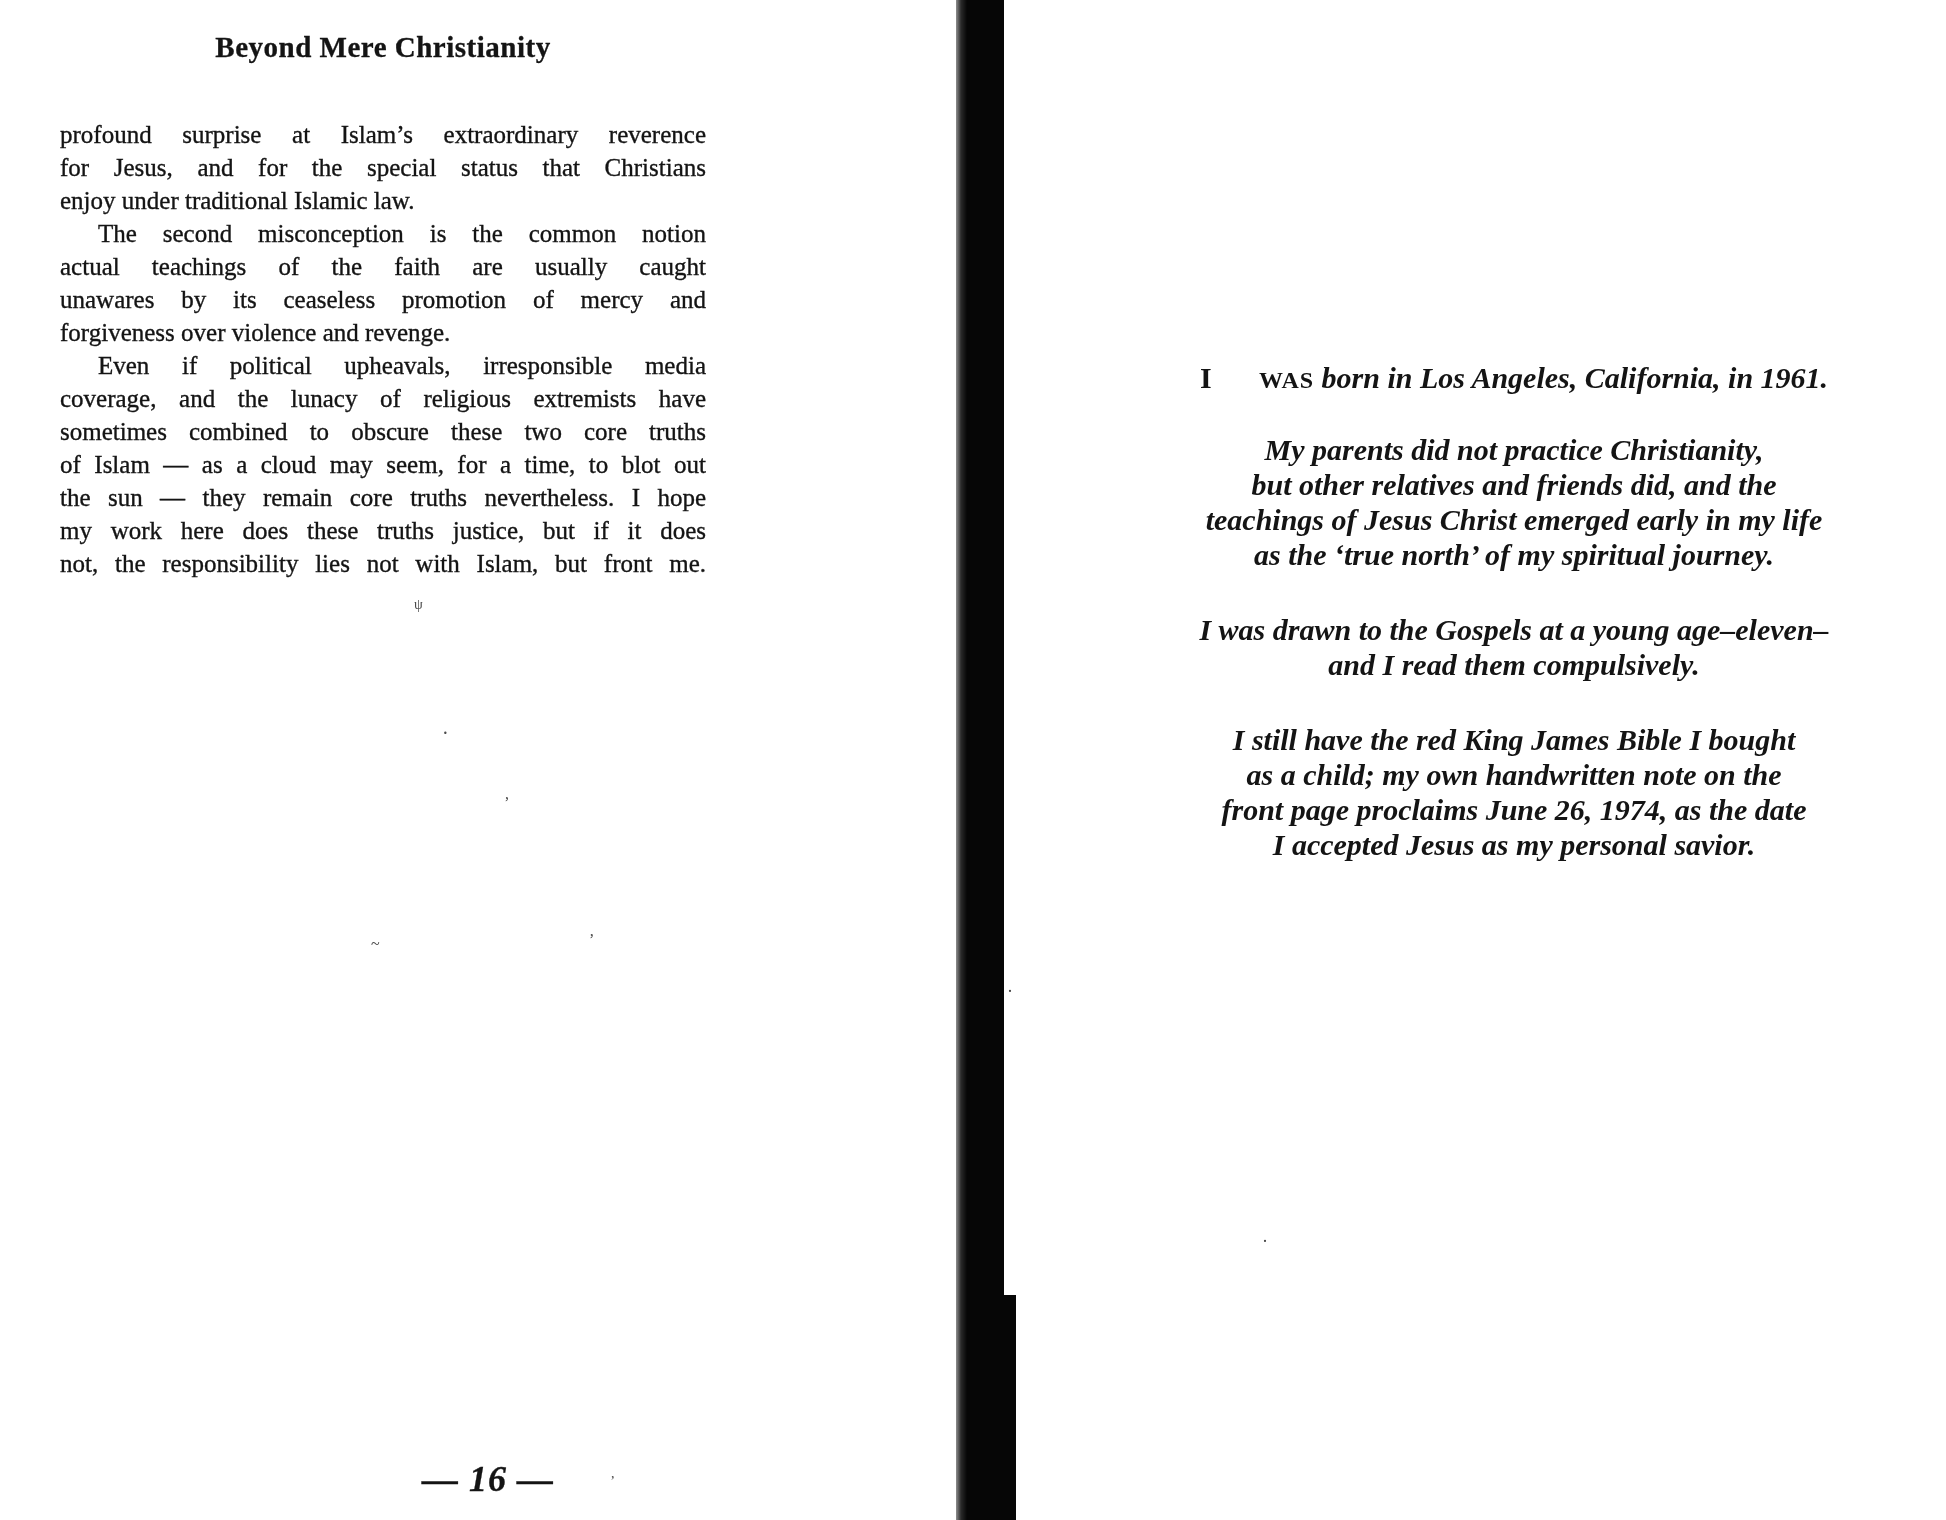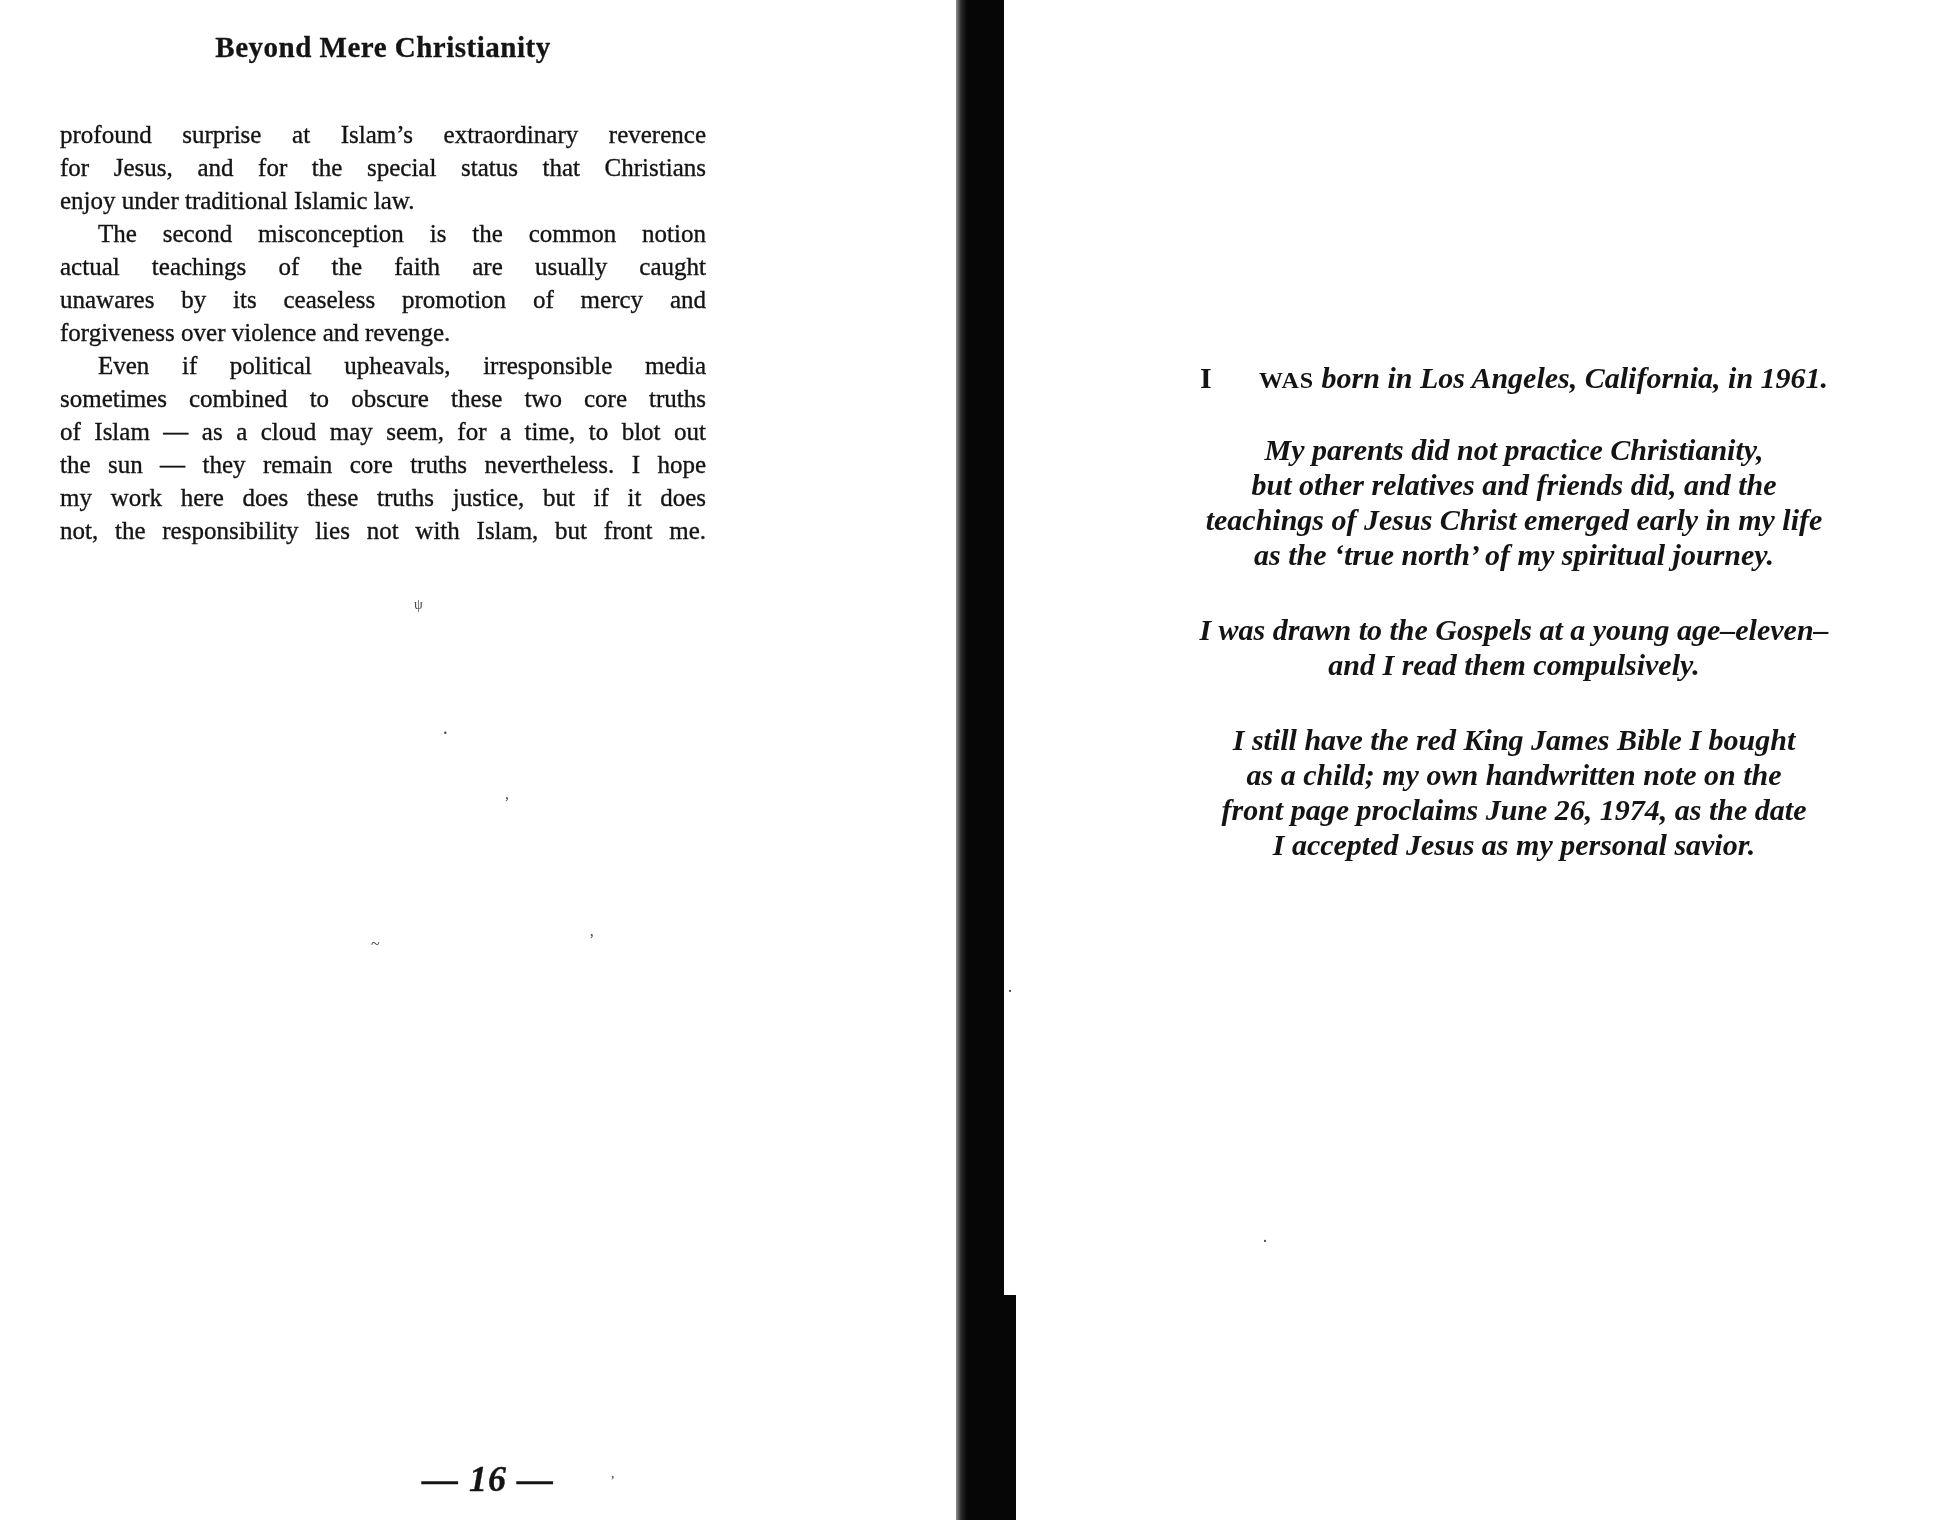--- a/index.html
+++ b/index.html
@@ -76,20 +76,21 @@
 
     <div class="left-text" id="left-lines">
         <div class="bline j">profound surprise at Islam’s extraordinary reverence</div>
         <div class="bline j">for Jesus, and for the special status that Christians</div>
         <div class="bline nj">enjoy under traditional Islamic law.</div>
         <div class="bline j ind">The second misconception is the common notion</div>
         <div class="bline j">actual teachings of the faith are usually caught</div>
         <div class="bline j">unawares by its ceaseless promotion of mercy and</div>
         <div class="bline nj">forgiveness over violence and revenge.</div>
         <div class="bline j ind">Even if political upheavals, irresponsible media</div>
+        <div class="bline j">coverage, and the lunacy of religious extremists have</div>
         <div class="bline j">sometimes combined to obscure these two core truths</div>
         <div class="bline j">of Islam — as a cloud may seem, for a time, to blot out</div>
         <div class="bline j">the sun — they remain core truths nevertheless. I hope</div>
         <div class="bline j">my work here does these truths justice, but if it does</div>
         <div class="bline j">not, the responsibility lies not with Islam, but front me.</div>
       </div>
 
     <div class="page-number">— 16 —</div>
   </div>
 

